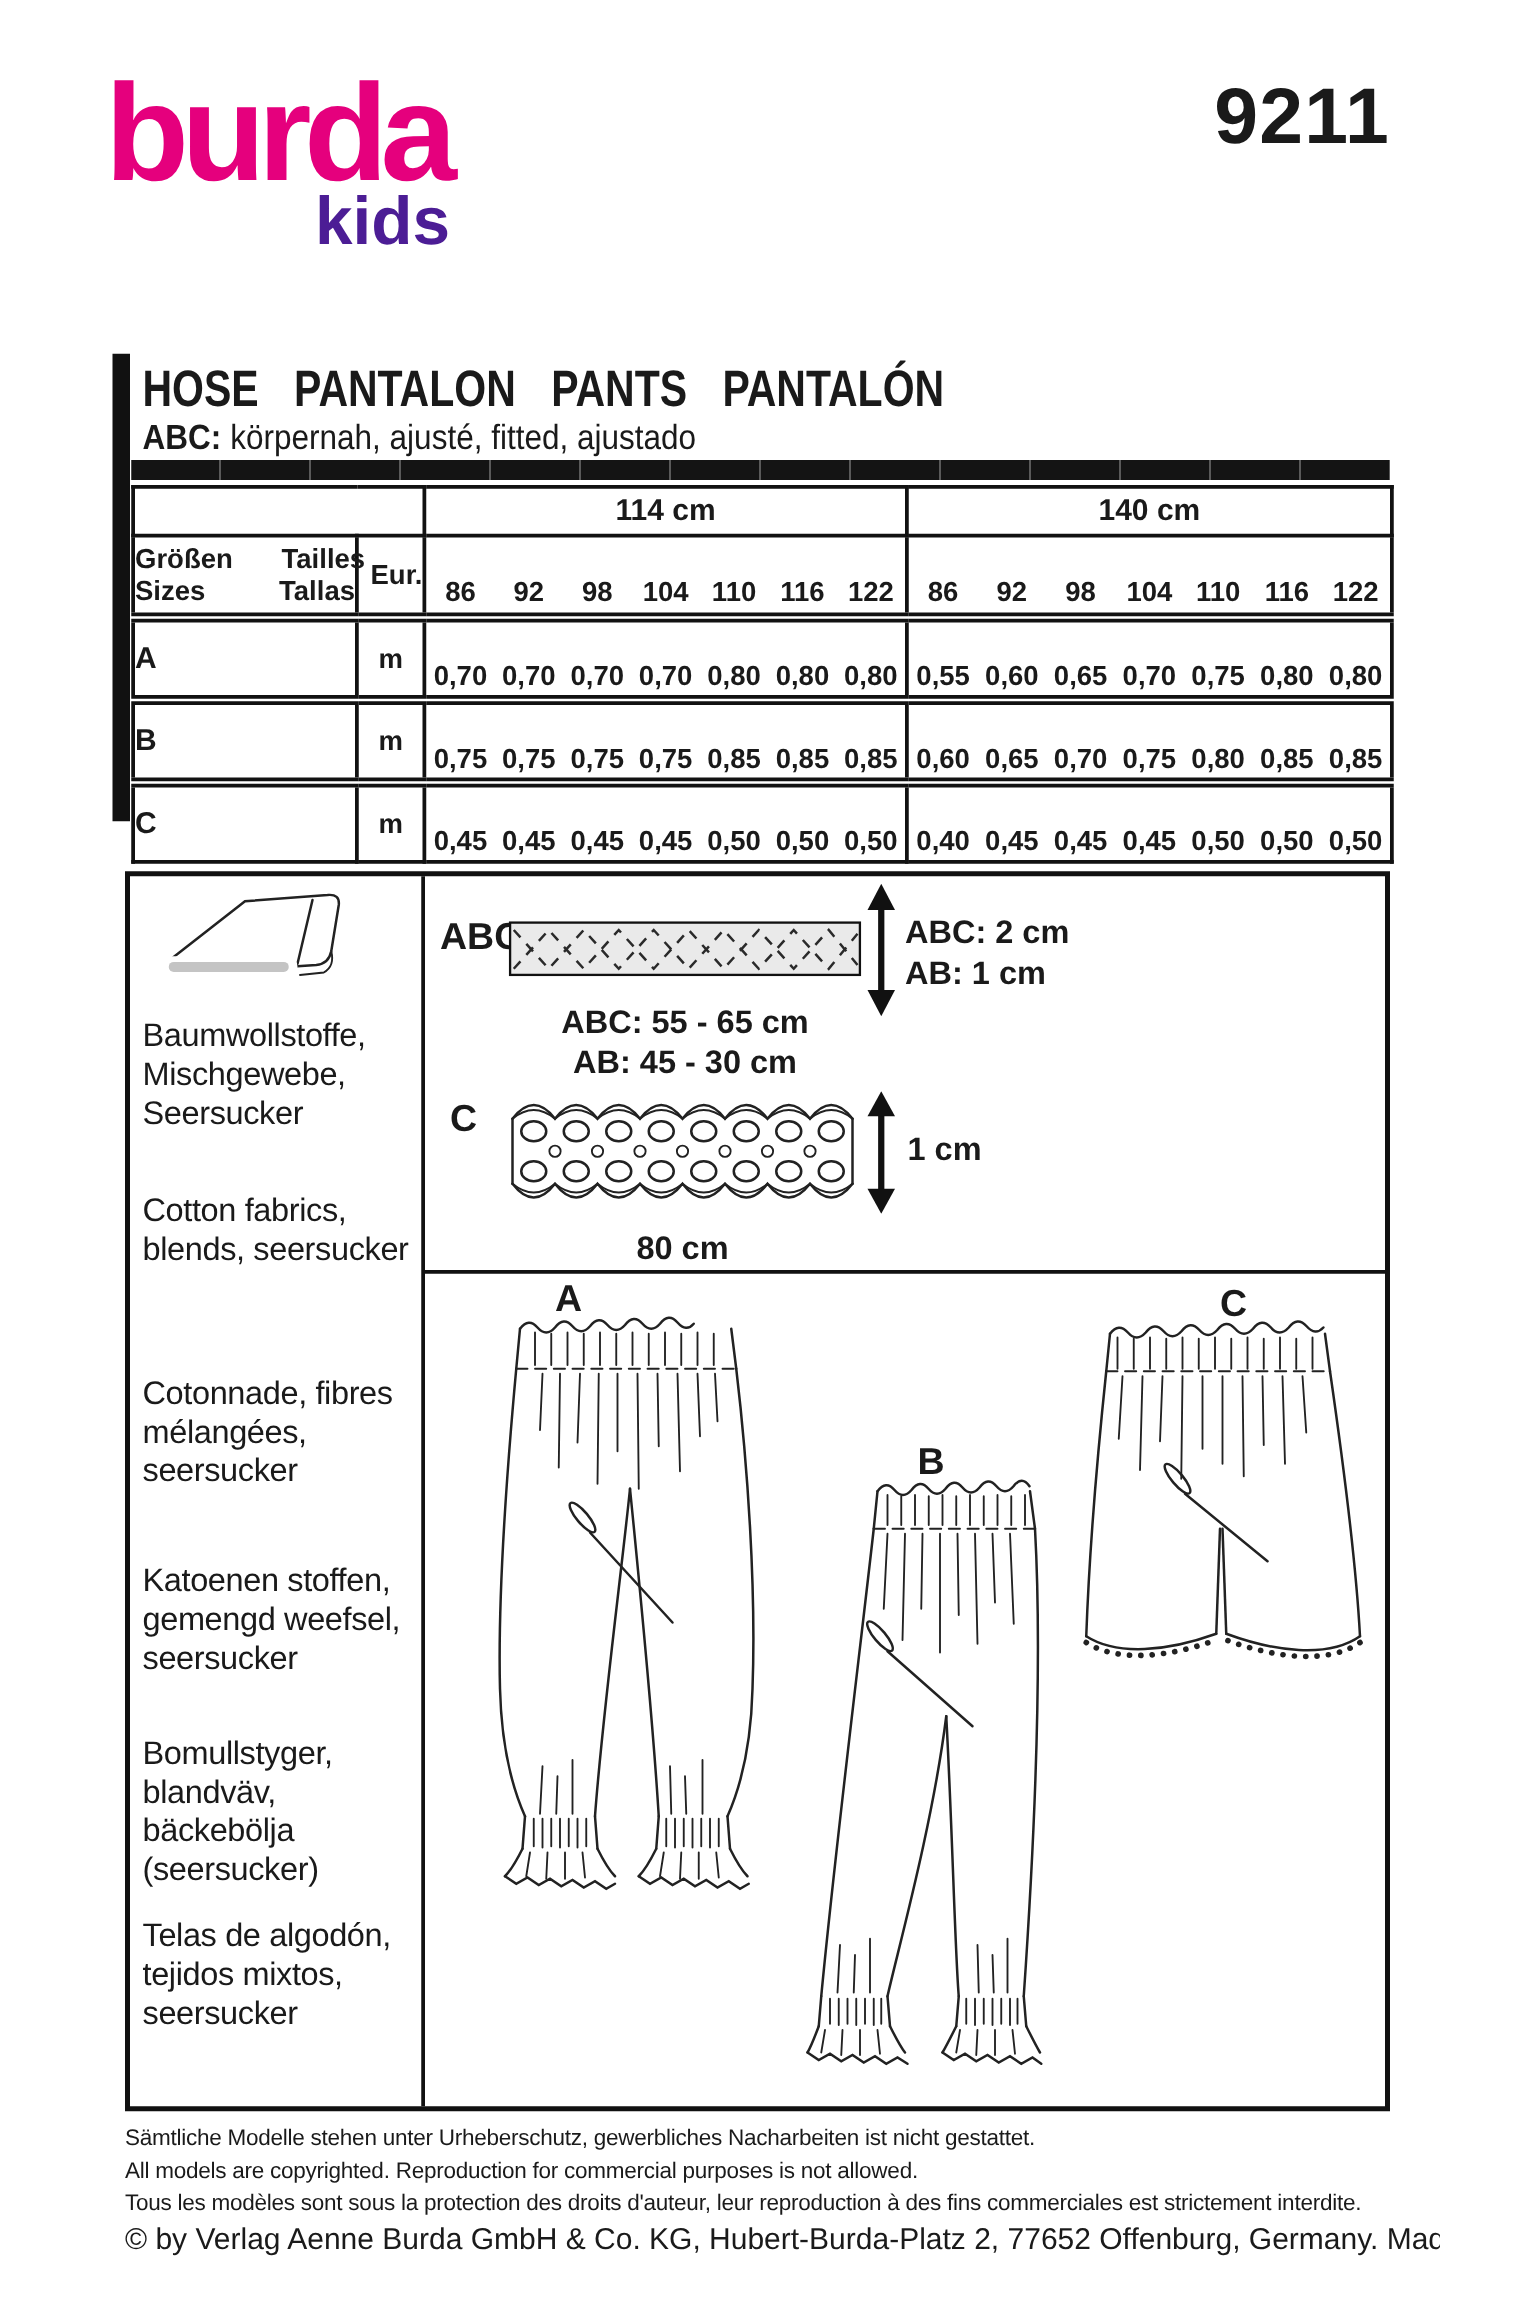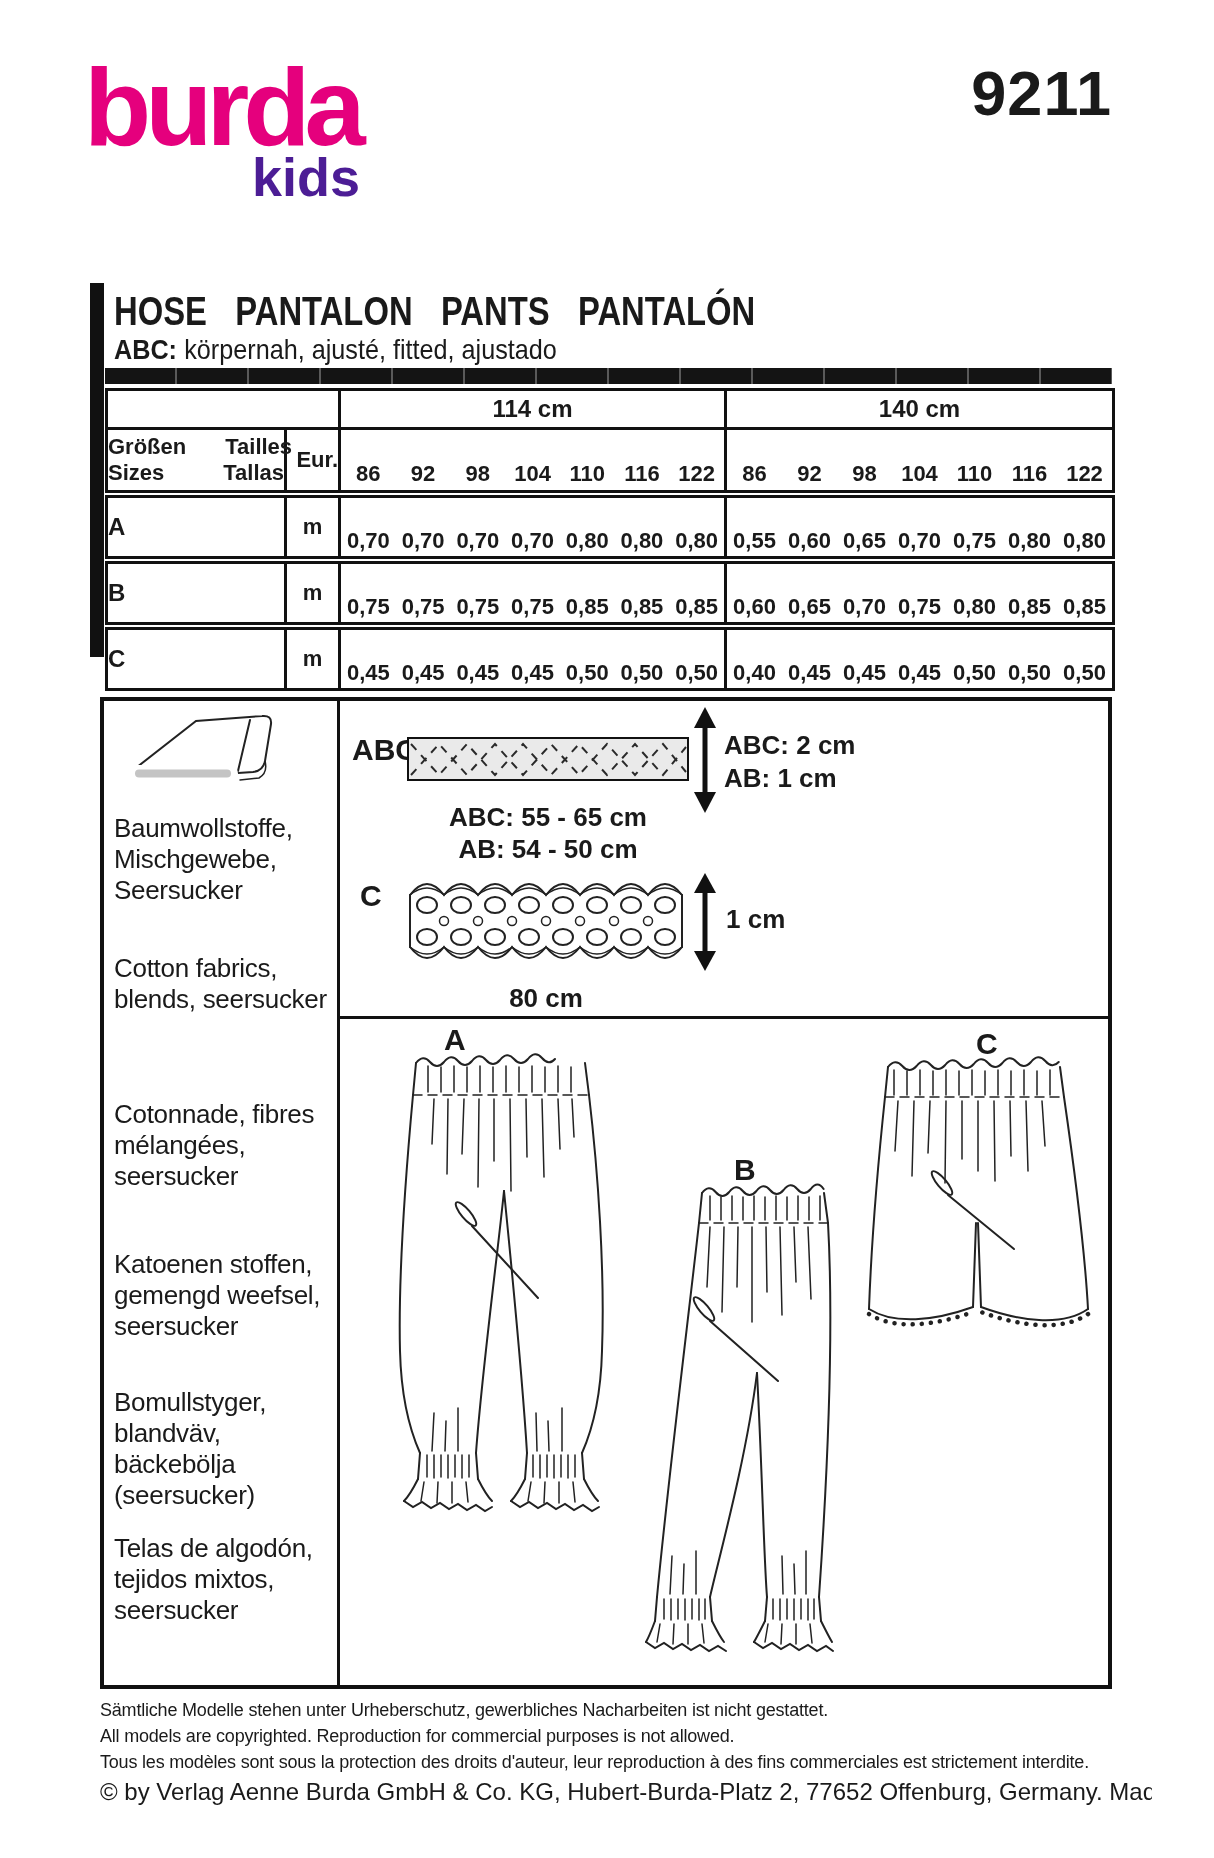--- a/index.html
+++ b/index.html
@@ -269,21 +269,21 @@
       <line x1="13" y1="16" x2="13" y2="90" stroke="#111" stroke-width="5"></line>
       <polygon points="13,0 24,21 2,21" fill="#111"></polygon>
       <polygon points="13,106 24,85 2,85" fill="#111"></polygon>
     </svg>
     <div class="abs note abc-width-notes">
       <div>ABC: 2 cm</div>
       <div>AB: 1 cm</div>
     </div>
     <div class="abs abc-length-notes">
       <div>ABC: 55 - 65 cm</div>
-      <div>AB: 54 - 50 cm</div>
+      <div>AB: 45 - 30 cm</div>
     </div>
 
     <div class="abs diag-label c-label">C</div>
     <svg class="abs lace-svg sketch" width="278" height="88" viewBox="0 0 278 88">
       <path d="M3 18 Q20 -4 37 18 Q54 -4 71 18 Q88 -4 105 18 Q122 -4 139 18 Q156 -4 173 18 Q190 -4 207 18 Q224 -4 241 18 Q258 -4 275 18"></path>
       <path class="thin" d="M3 18 Q20 4 37 18 Q54 4 71 18 Q88 4 105 18 Q122 4 139 18 Q156 4 173 18 Q190 4 207 18 Q224 4 241 18 Q258 4 275 18"></path>
       <path d="M3 70 Q20 92 37 70 Q54 92 71 70 Q88 92 105 70 Q122 92 139 70 Q156 92 173 70 Q190 92 207 70 Q224 92 241 70 Q258 92 275 70"></path>
       <path class="thin" d="M3 70 Q20 84 37 70 Q54 84 71 70 Q88 84 105 70 Q122 84 139 70 Q156 84 173 70 Q190 84 207 70 Q224 84 241 70 Q258 84 275 70"></path>
       <line x1="3" y1="18" x2="3" y2="70"></line>
         <line x1="275" y1="18" x2="275" y2="70"></line>

